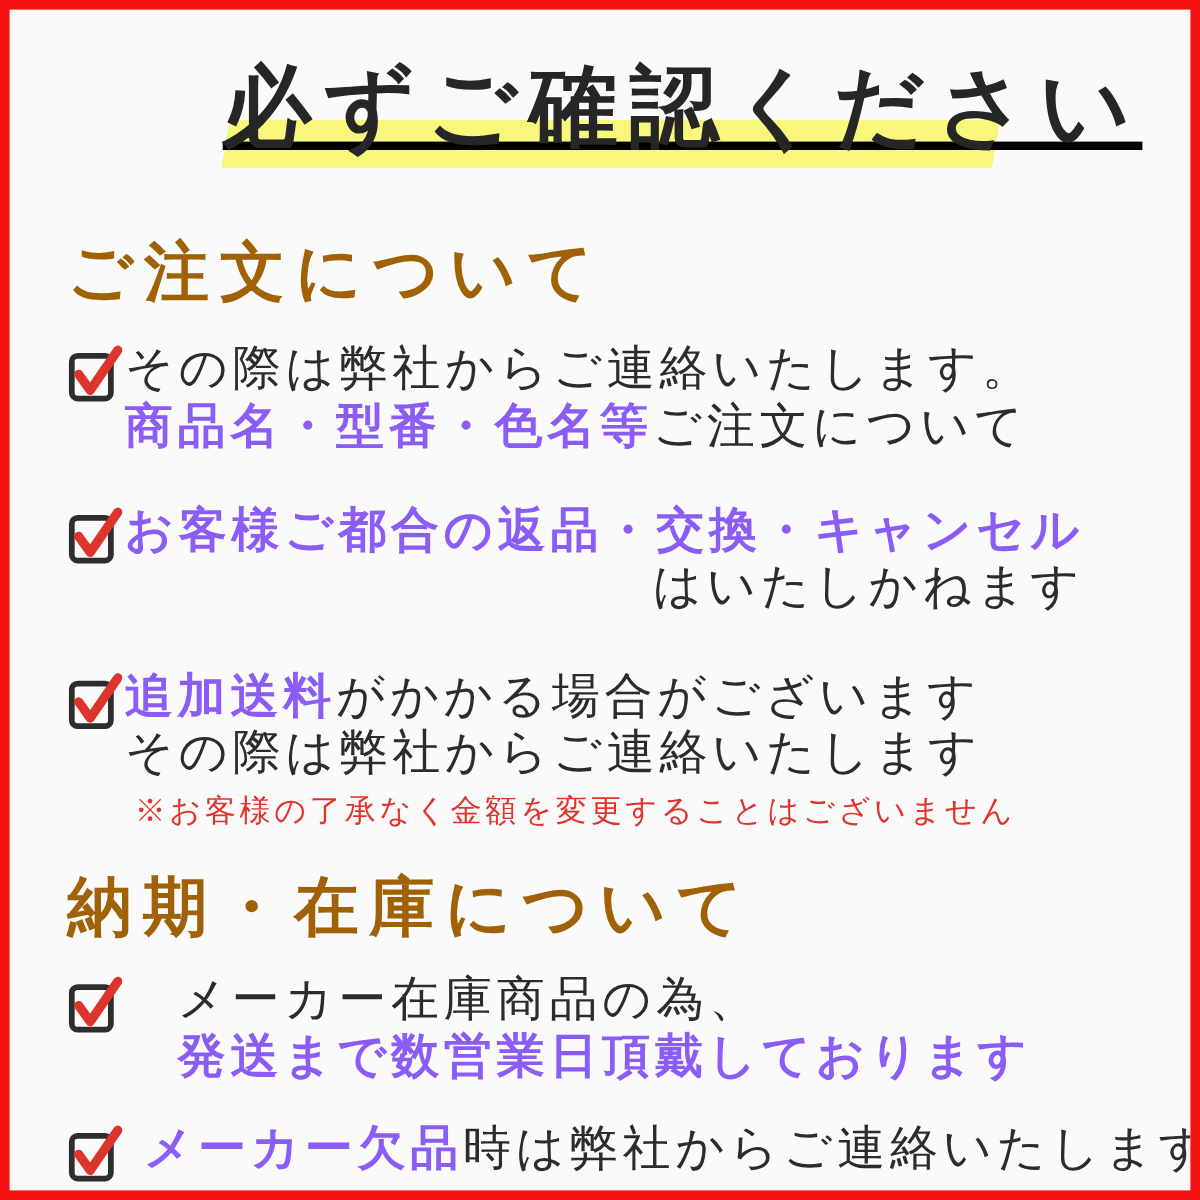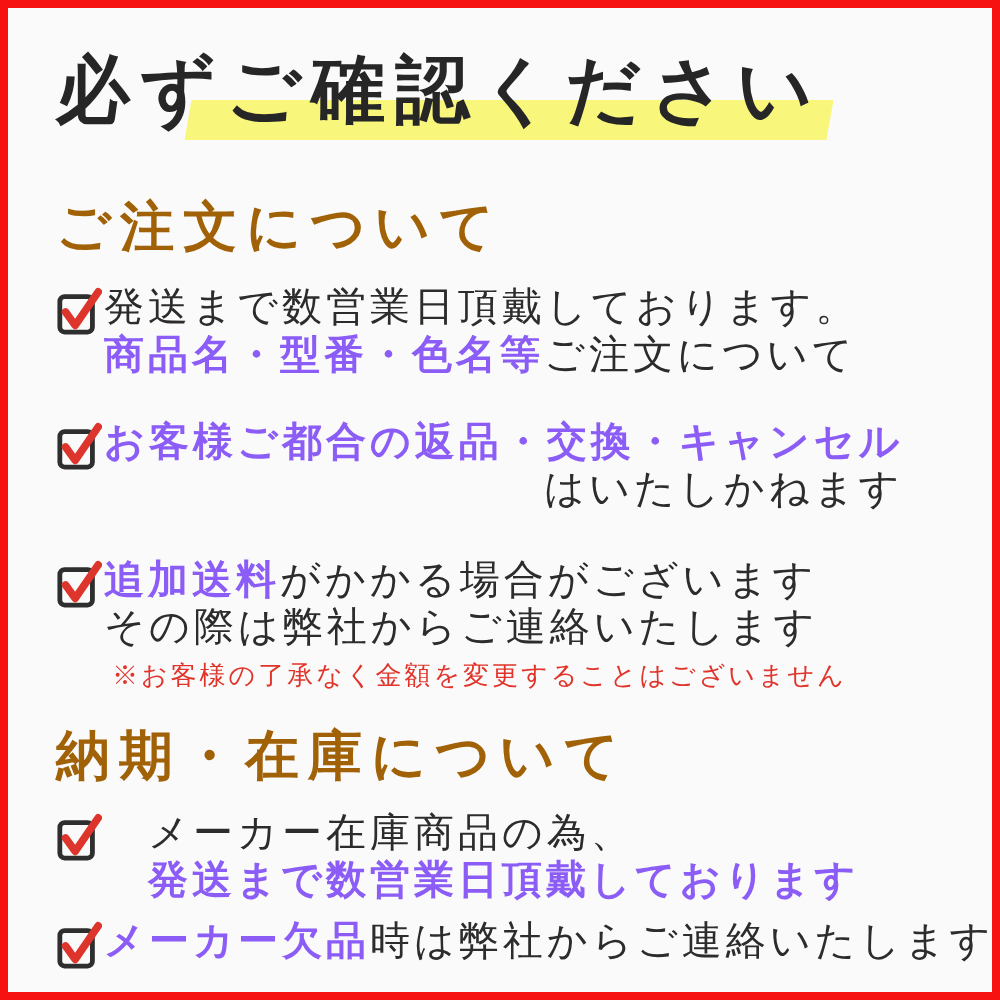--- a/index.html
+++ b/index.html
@@ -15,23 +15,24 @@
     border: 8px solid #f71212;
     background: #fafafa;
     overflow: hidden;
   }
   .content {
     padding: 30px 40px 0 48px;
   }
   
   .title-block {
     position: relative;
-    text-align: left;
+    text-align: right;
     margin-top: 6px;
     height: 112px;
+    text-decoration: underline;
   }
   .title-highlight {
     position: absolute;
     left: 132px;
     right: 122px;
     top: 56px;
     height: 40px;
     background: #f9f67c;
     transform: skewX(-10deg);
     z-index: 0;
@@ -59,21 +60,21 @@
   .heading-2 { margin-top: 36px; }
   
   .item {
     display: flex;
     align-items: flex-start;
   }
   .item-1 { margin-top: 26px; }
   .item-2 { margin-top: 40px; text-align: right; }
   .item-3 { margin-top: 44px; }
   .item-4 { margin-top: 22px; gap: 44px; }
-  .item-5 { margin-top: 14px; }
+  .item-5 { margin-top: 30px; gap: 16px; }
   .checkbox {
     flex: 0 0 auto;
     width: 46px;
     height: 52px;
     margin-top: 2px;
     margin-right: 2px;
   }
   .item-text {
     font-size: 40px;
     line-height: 1.18;
@@ -105,21 +106,21 @@
 
     <h2 class="section-heading heading-1">ご注文について</h2>
 
     <div class="item item-1">
       <svg class="checkbox" viewBox="0 0 48 52" xmlns="http://www.w3.org/2000/svg">
         <rect x="4" y="11" width="34" height="37" rx="5" fill="none" stroke="#2e2e2e" stroke-width="5"></rect>
         <path d="M10 27 L20 41 L44 6" fill="none" stroke="#dd342b" stroke-width="8" stroke-linecap="round" stroke-linejoin="round"></path>
       </svg>
       <div class="item-text">
         <div class="line">
-          <span class="seg-black">発送まで数営業日頂戴しております。</span>
+          <span class="seg-black">その際は弊社からご連絡いたします。</span>
         </div>
         <div class="line">
           <span class="seg-red">商品名・型番・色名等</span><span class="seg-black">ご注文について</span>
         </div>
       </div>
     </div>
 
     <div class="item item-2">
       <svg class="checkbox" viewBox="0 0 48 52" xmlns="http://www.w3.org/2000/svg">
         <rect x="4" y="11" width="34" height="37" rx="5" fill="none" stroke="#2e2e2e" stroke-width="5"></rect>

